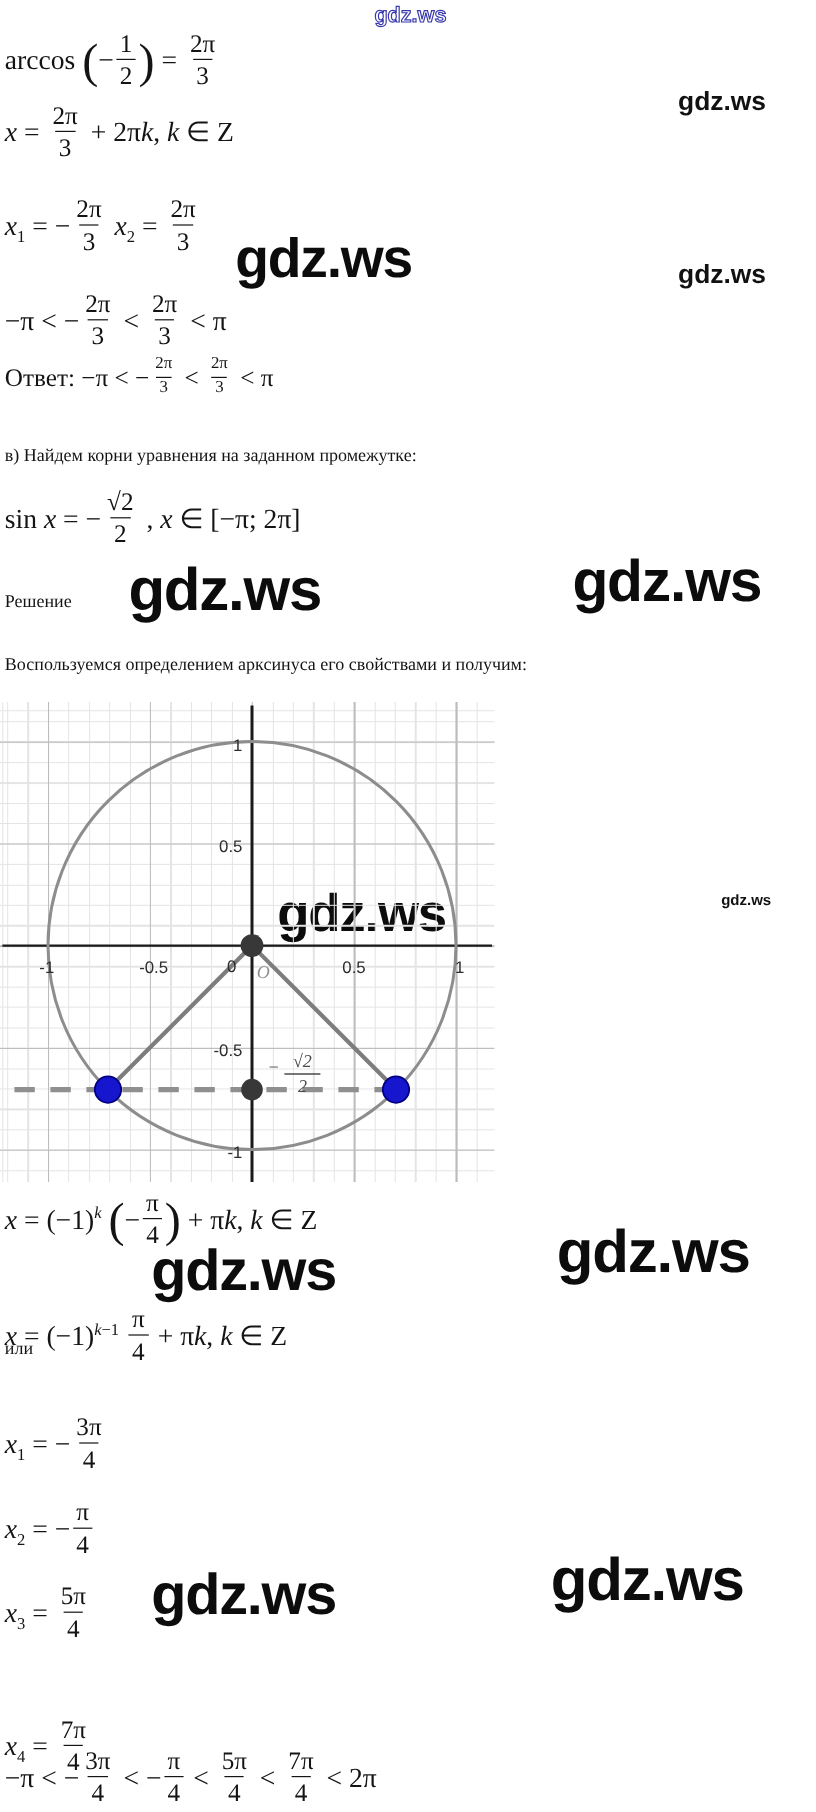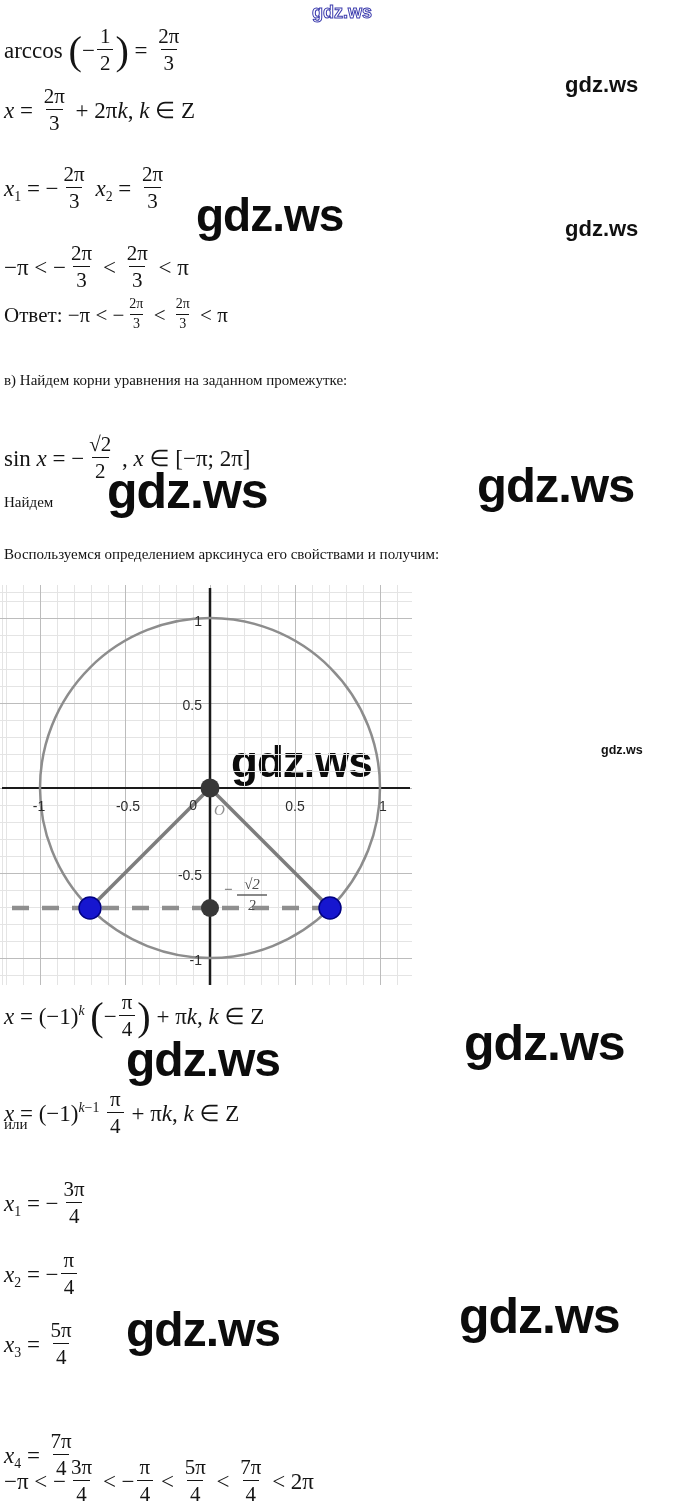--- a/index.html
+++ b/index.html
@@ -81,25 +81,25 @@
       <span class="den">3</span>
     </span> &lt; π</div>
 <div class="row small-frac" style="top:300px">Ответ: −π &lt; −<span class="frac">
       <span class="num">2π</span>
       <span class="den">3</span>
     </span> &lt; <span class="frac">
       <span class="num">2π</span>
       <span class="den">3</span>
     </span> &lt; π</div>
 <div class="row textrow" style="top:372px">в) Найдем корни уравнения на заданном промежутке:</div>
-<div class="row" style="top:436px">sin <i>x</i> = −<span class="frac">
+<div class="row" style="top:410px">sin <i>x</i> = −<span class="frac">
       <span class="num">√2</span>
       <span class="den">2</span>
     </span> , <i>x</i> ∈ [−π; 2π]</div>
-<div class="row textrow" style="top:494px">Найдем</div>
+<div class="row textrow" style="top:494px">Решение</div>
 <div class="row textrow" style="top:546px">Воспользуемся определением арксинуса его свойствами и получим:</div>
 
 <div class="graph">
   <svg width="412" height="400" viewBox="0 0 412 400">
     <line x1="2" y1="203" x2="410" y2="203" stroke="#1a1a1a" stroke-width="2"></line>
     <line x1="210" y1="3" x2="210" y2="400" stroke="#1a1a1a" stroke-width="2.5"></line>
     <circle cx="210" cy="203" r="170" fill="none" stroke="#8d8d8d" stroke-width="2.5"></circle>
     <line x1="210" y1="203" x2="90" y2="323" stroke="#7d7d7d" stroke-width="3.5"></line>
     <line x1="210" y1="203" x2="330" y2="323" stroke="#7d7d7d" stroke-width="3.5"></line>
     <line x1="12" y1="323" x2="338" y2="323" stroke="#8f8f8f" stroke-width="4.5" stroke-dasharray="17 13"></line>

